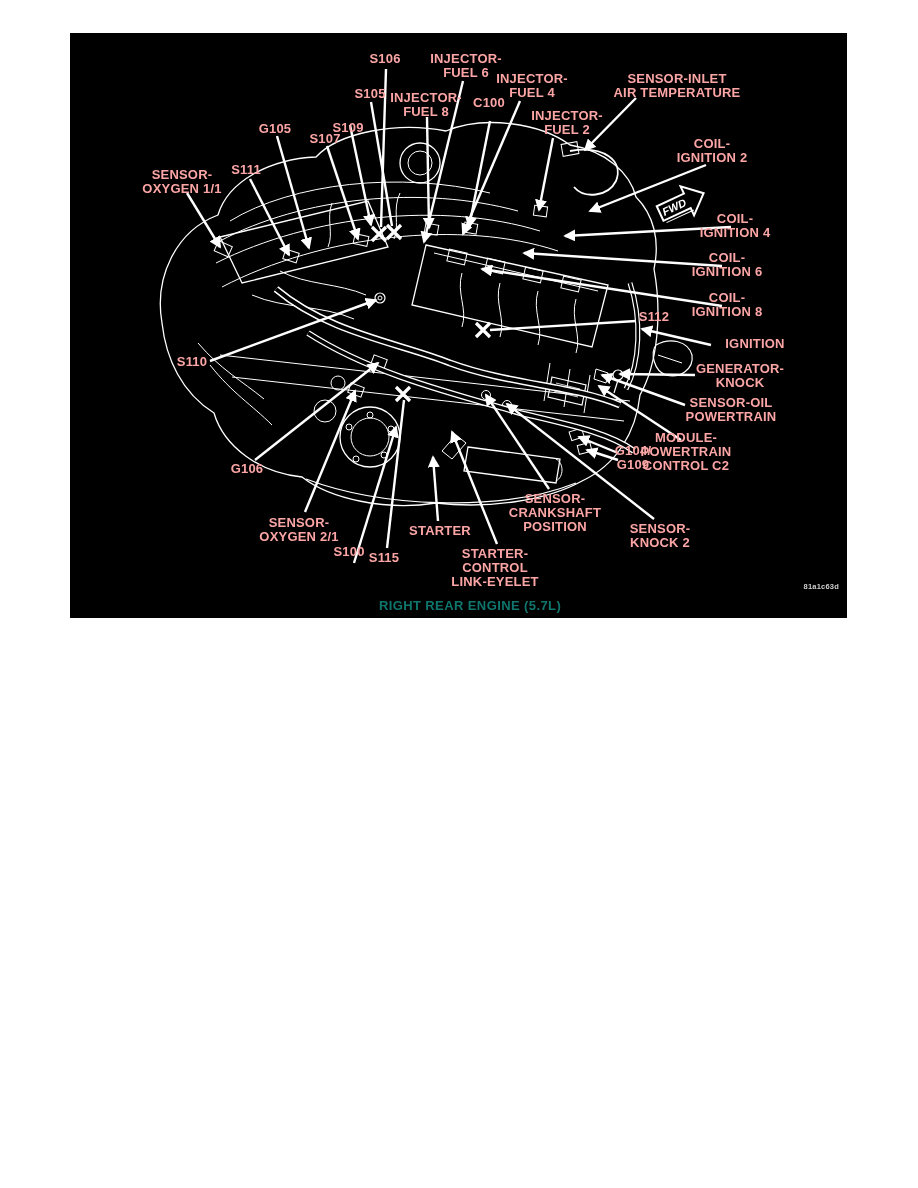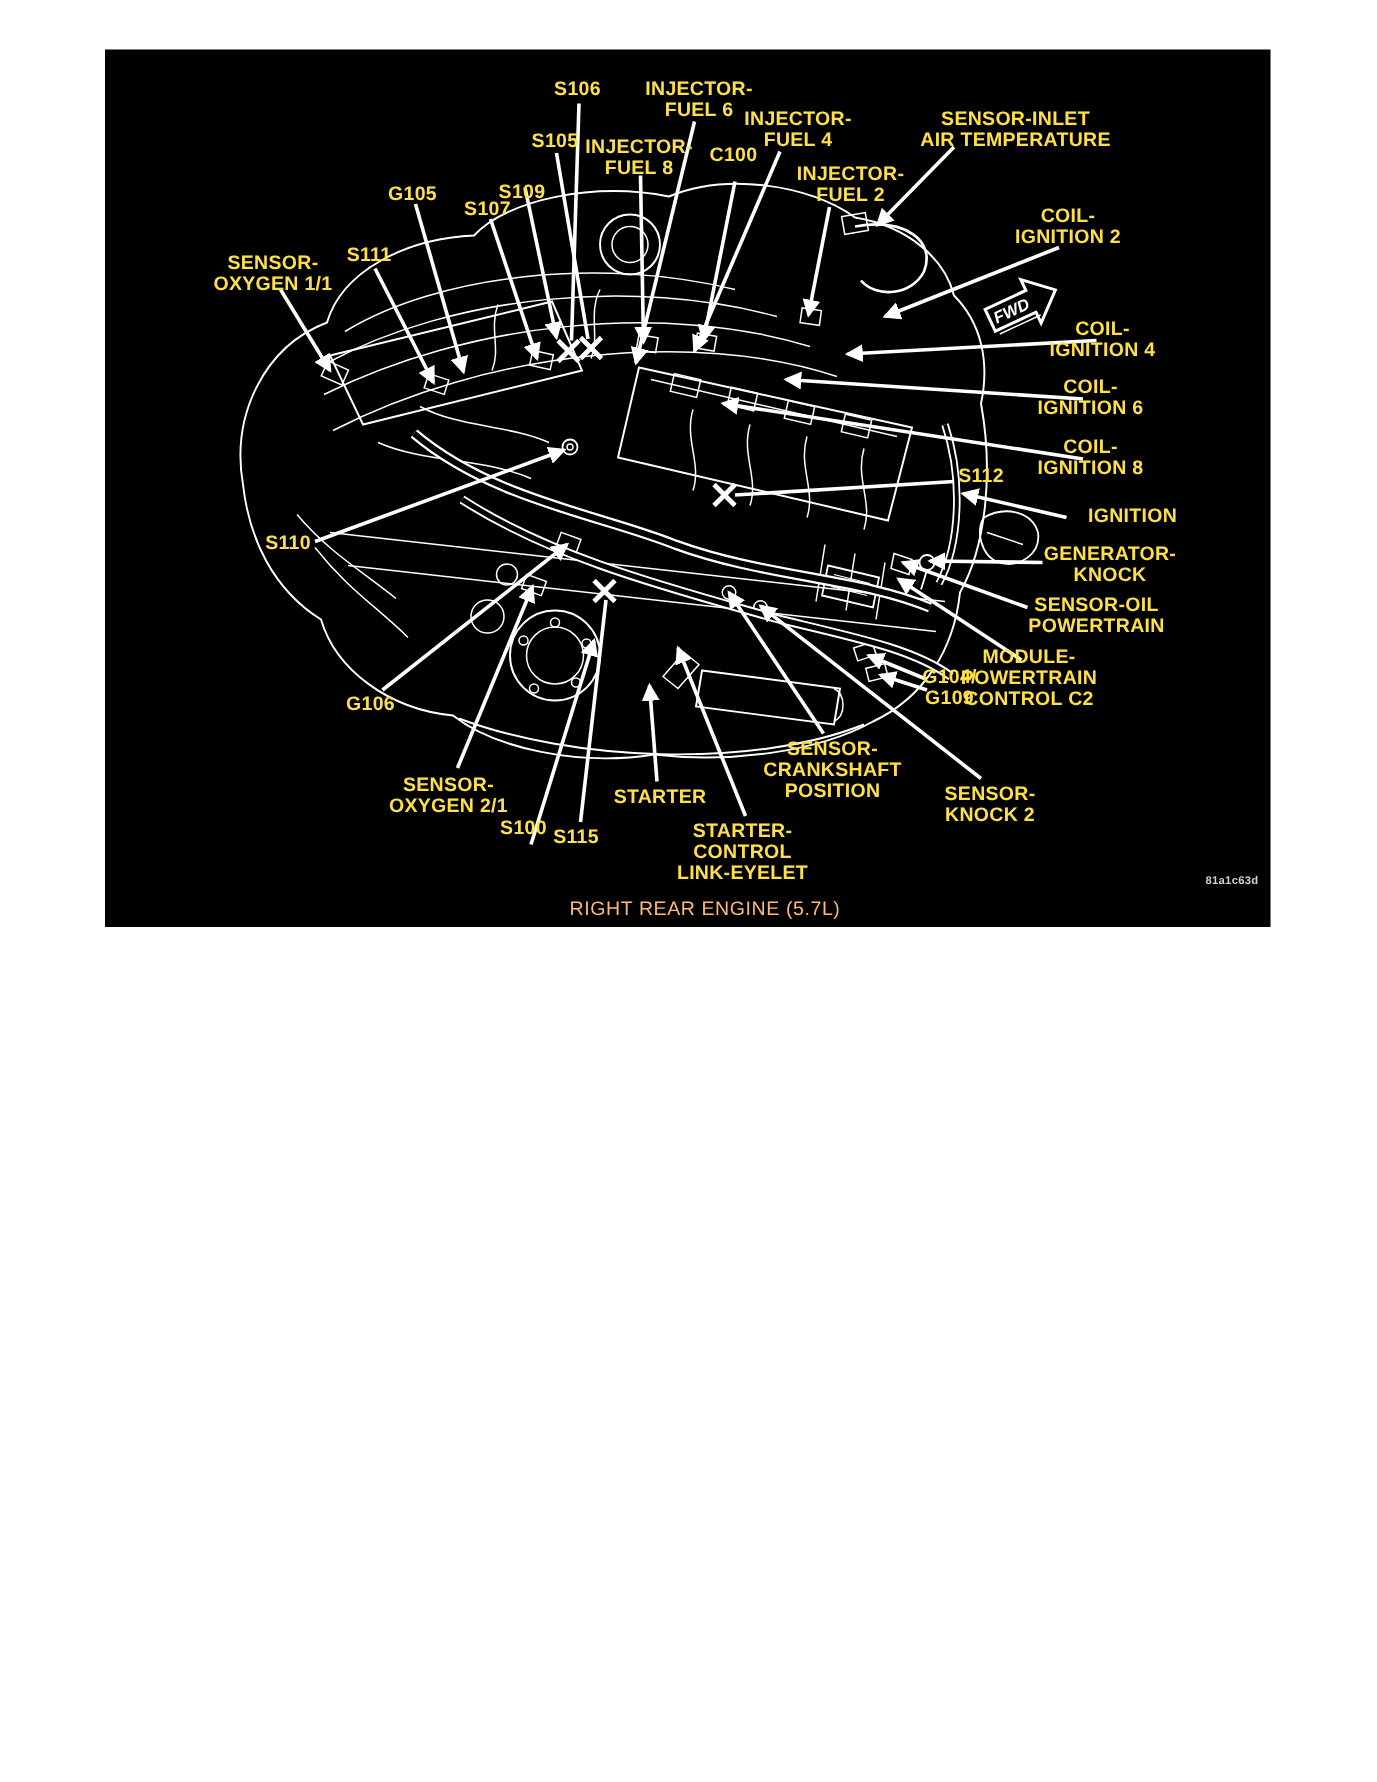--- a/index.html
+++ b/index.html
@@ -1,22 +1,22 @@
 <!DOCTYPE html>
 <html><head>
 <meta charset="utf-8">
 <style>
   html,body{margin:0;padding:0;background:#fff;}
   #page{position:relative;width:918px;height:1188px;background:#fff;overflow:hidden;
         font-family:"Liberation Sans","DejaVu Sans",sans-serif;}
   #diagram-box{position:absolute;left:70px;top:33px;width:777px;height:585px;background:#000;}
   #art{position:absolute;left:0;top:0;width:777px;height:585px;}
-  .lbl{position:absolute;transform:translateX(-50%);color:#fde047;font-size:13px;line-height:14px;
+  .lbl{position:absolute;transform:translateX(-50%);color:#fca5a5;font-size:13px;line-height:14px;
        font-weight:bold;text-align:center;white-space:pre-line;letter-spacing:.2px;}
-  .caption{position:absolute;transform:translateX(-50%);color:#fdba74;font-size:13px;font-weight:normal;
+  .caption{position:absolute;transform:translateX(-50%);color:#0f766e;font-size:13px;font-weight:bold;
        letter-spacing:.4px;white-space:nowrap;}
   .figcode{position:absolute;color:#cfcfcf;font-size:7.5px;font-weight:bold;letter-spacing:.2px;}
 </style>
 </head>
 <body>
 
 <div id="page">
   <div id="diagram-box">
 
     <svg id="art" viewBox="0 0 777 585" xmlns="http://www.w3.org/2000/svg">

